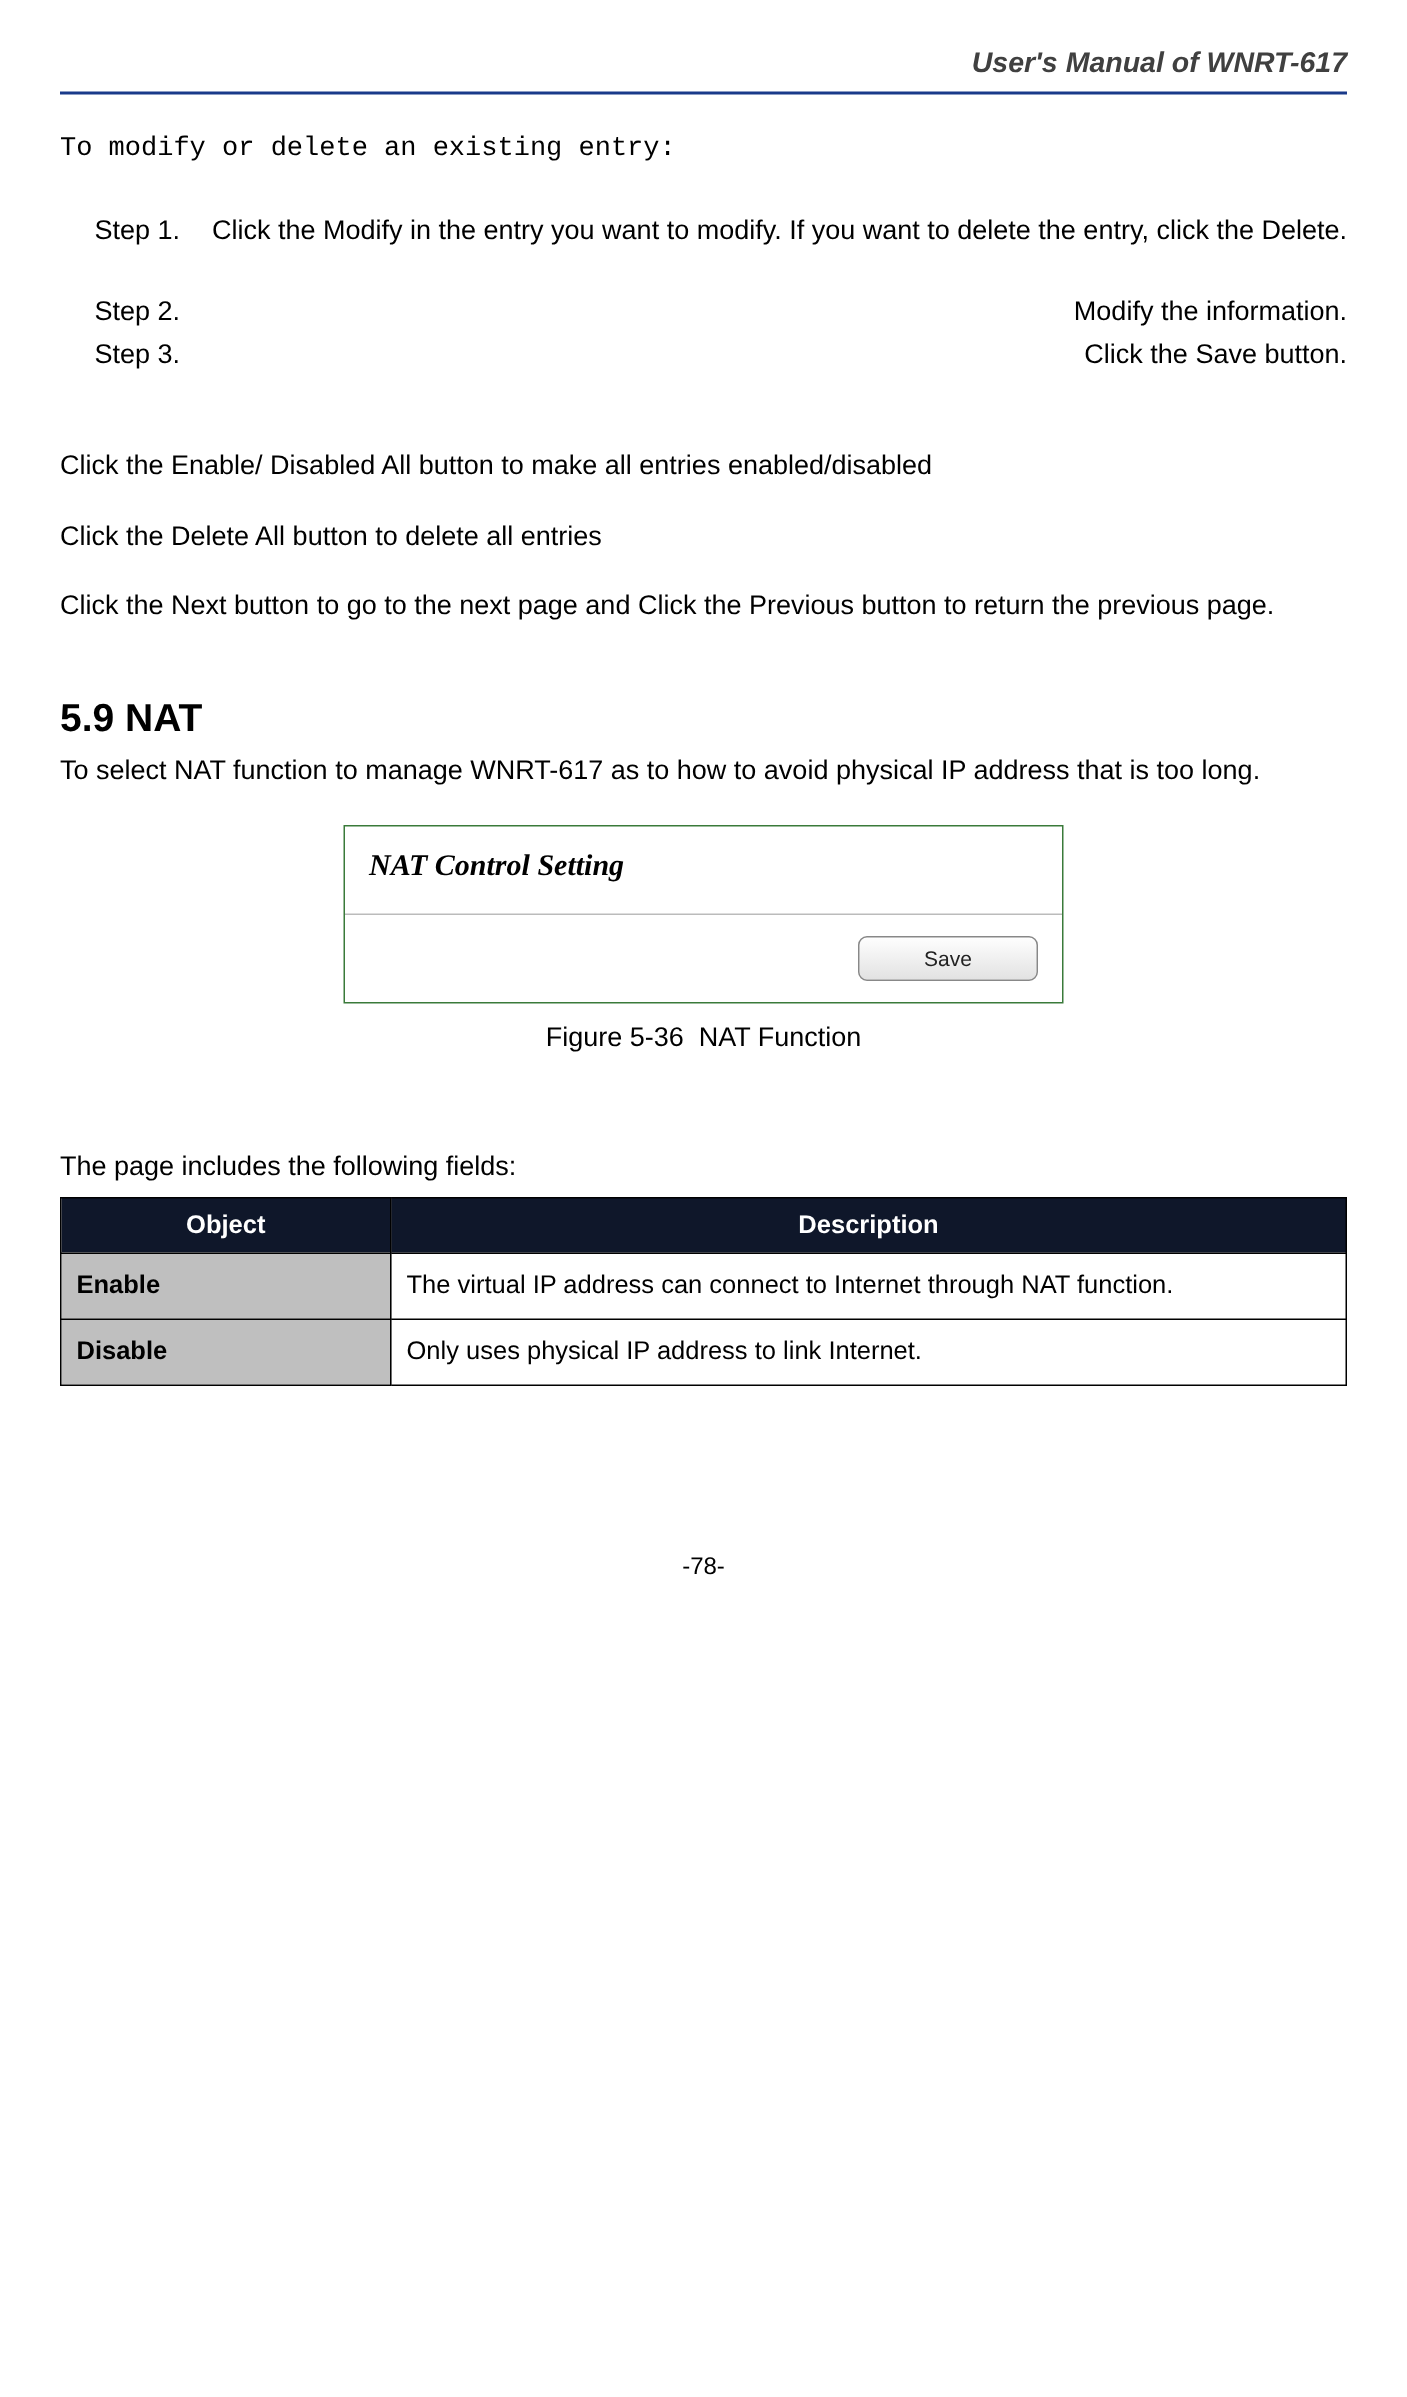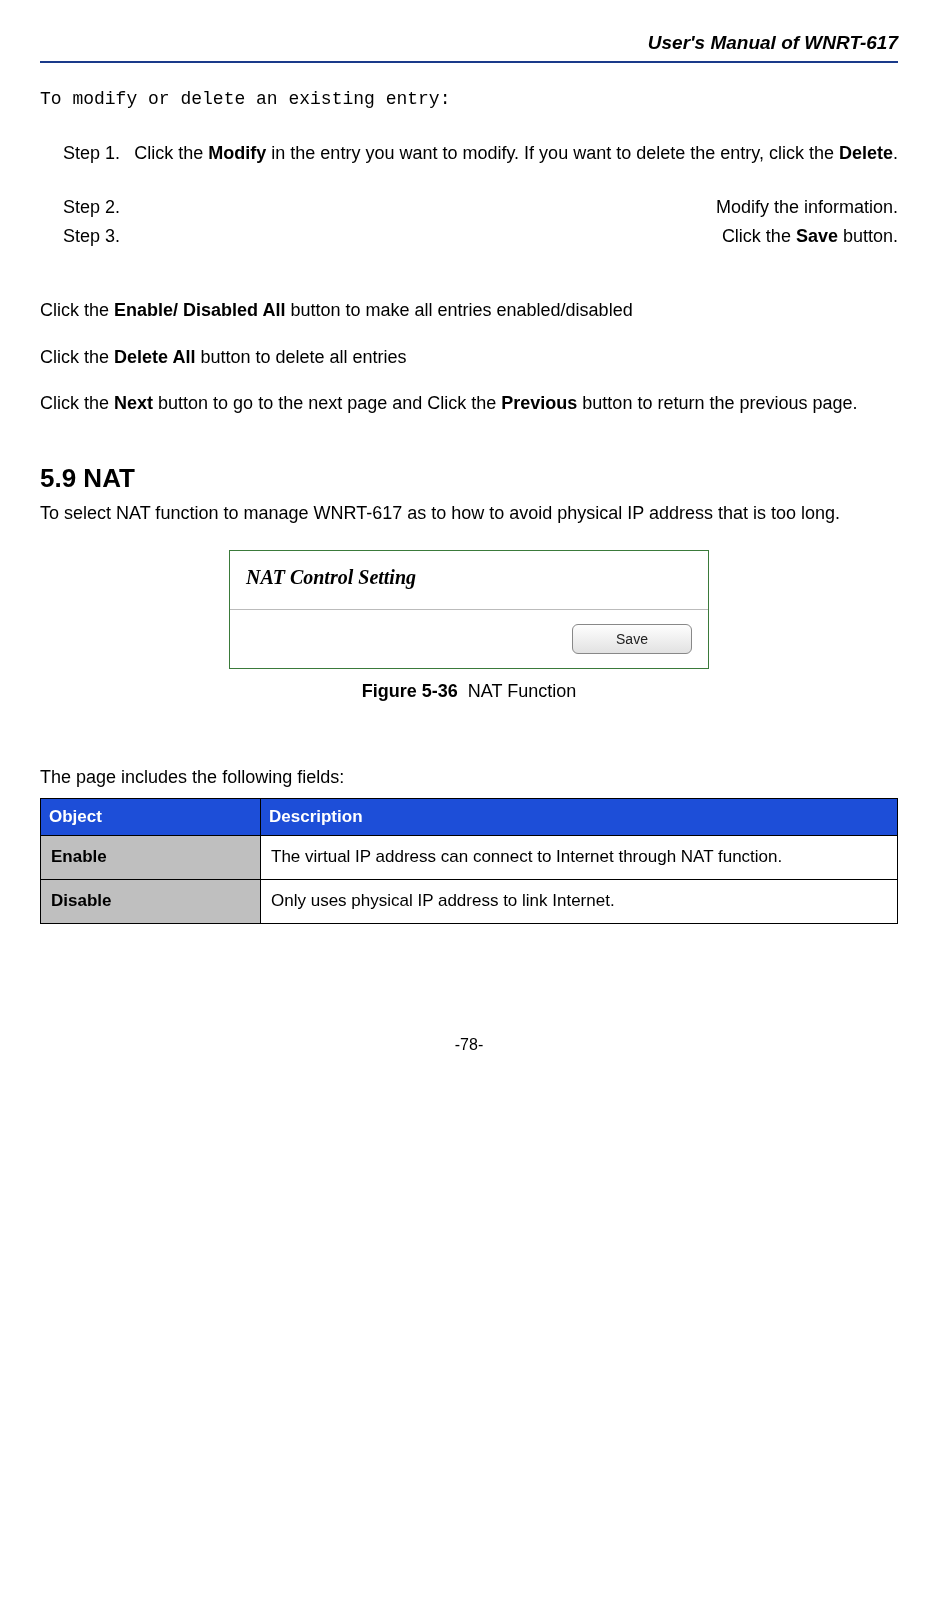--- a/index.html
+++ b/index.html
@@ -14,21 +14,21 @@
       background: #fff;
       width: 938px;
       margin: 0 auto;
       padding: 30px 40px 40px 40px;
       line-height: 1.4;
     }
     .header-title {
       text-align: right;
       font-weight: bold;
       font-style: italic;
-      color: #000000;
+      color: #404040;
       font-size: 19px;
       padding-bottom: 4px;
     }
     .header-rule {
       border: none;
       border-top: 2.5px solid #1a3a8a;
       margin-bottom: 24px;
     }
     .intro-line {
       margin-bottom: 20px;
@@ -137,32 +137,32 @@
       text-align: center;
       line-height: 28px;
       cursor: pointer;
       color: #222;
     }
     .figure-caption {
       text-align: center;
       margin-bottom: 60px;
     }
     .bold {
-      font-weight: bold;
+      font-weight: normal;
     }
     .fields-table {
       border-collapse: collapse;
       width: 100%;
       margin-top: 8px;
     }
     .fields-table th {
-      background: #1d4ed8;
+      background: #0f172a;
       color: #fff;
       font-weight: bold;
-      text-align: left;
+      text-align: center;
       padding: 6px 8px;
       border: 1px solid #000;
       font-size: 17px;
       margin-left: 23px;
     }
     .fields-table td {
       border: 1px solid #000;
       padding: 8px 10px;
       font-size: 17px;
       vertical-align: middle;

